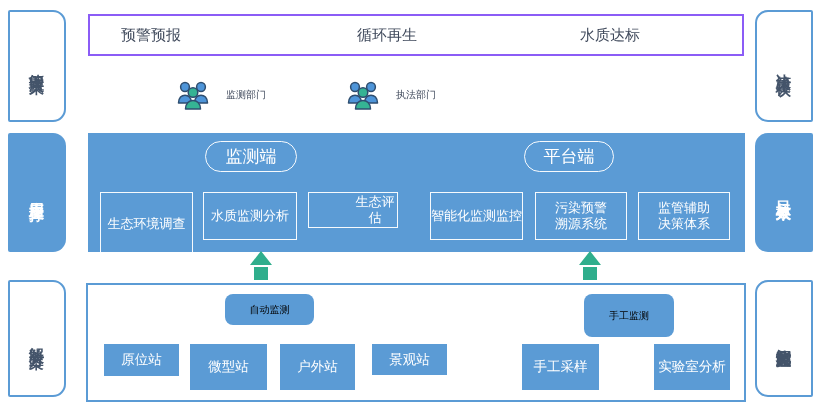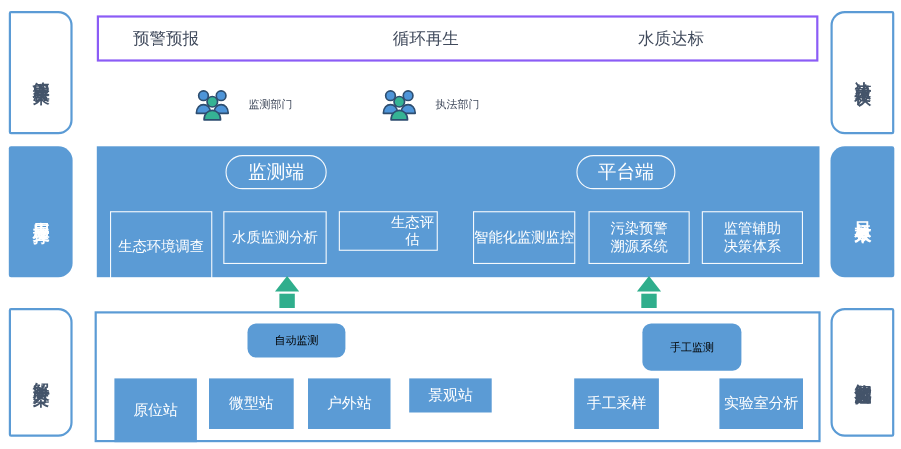--- a/index.html
+++ b/index.html
@@ -129,21 +129,21 @@
   </svg>
   <svg class="abs arrow" style="left:579px;top:251px;" viewBox="0 0 22 30">
     <polygon points="11,0 22,14 0,14" fill="#2FAE8C"></polygon>
     <rect x="4" y="16" width="14" height="13" fill="#2FAE8C"></rect>
   </svg>
 
   <div class="abs solbox" style="left:86px;top:283px;width:660px;height:119px;">
     <div class="abs pill-fill" style="left:137px;top:9px;width:89px;height:31px;">自动监测</div>
     <div class="abs pill-fill" style="left:496px;top:9px;width:90px;height:43px;">手工监测</div>
 
-    <div class="abs station" style="left:16px;top:59px;width:75px;height:58px;">原位站</div>
+    <div class="abs station" style="left:16px;top:59px;width:75px;height:32px;">原位站</div>
     <div class="abs station" style="left:102px;top:59px;width:77px;height:46px;">微型站</div>
     <div class="abs station" style="left:192px;top:59px;width:75px;height:46px;">户外站</div>
     <div class="abs station" style="left:284px;top:59px;width:75px;height:31px;">景观站</div>
     <div class="abs station" style="left:434px;top:59px;width:77px;height:46px;">手工采样</div>
     <div class="abs station" style="left:566px;top:59px;width:76px;height:46px;">实验室分析</div>
   </div>
 
 </div>
 
 </body></html>

